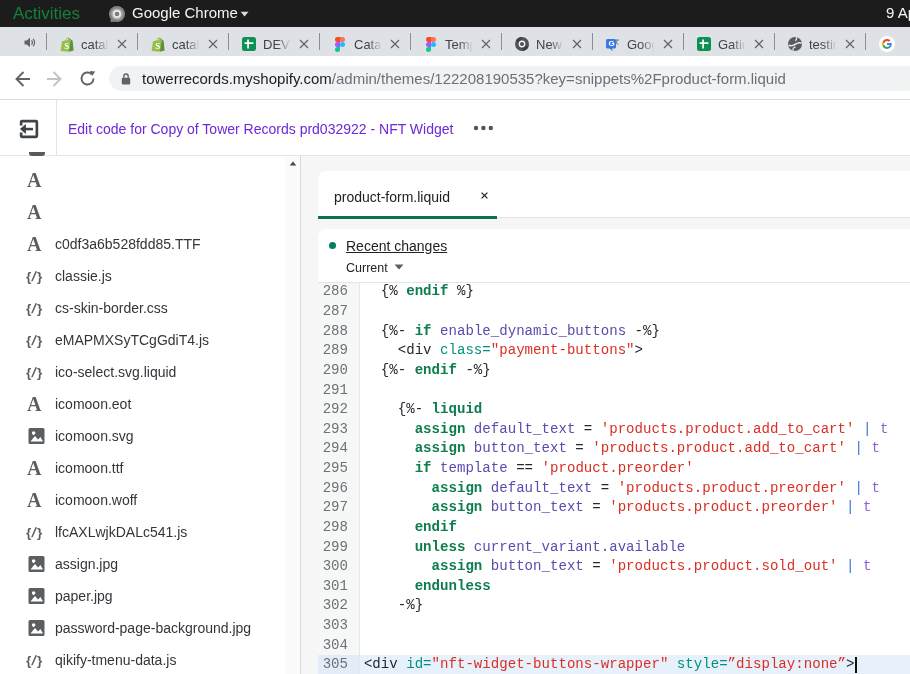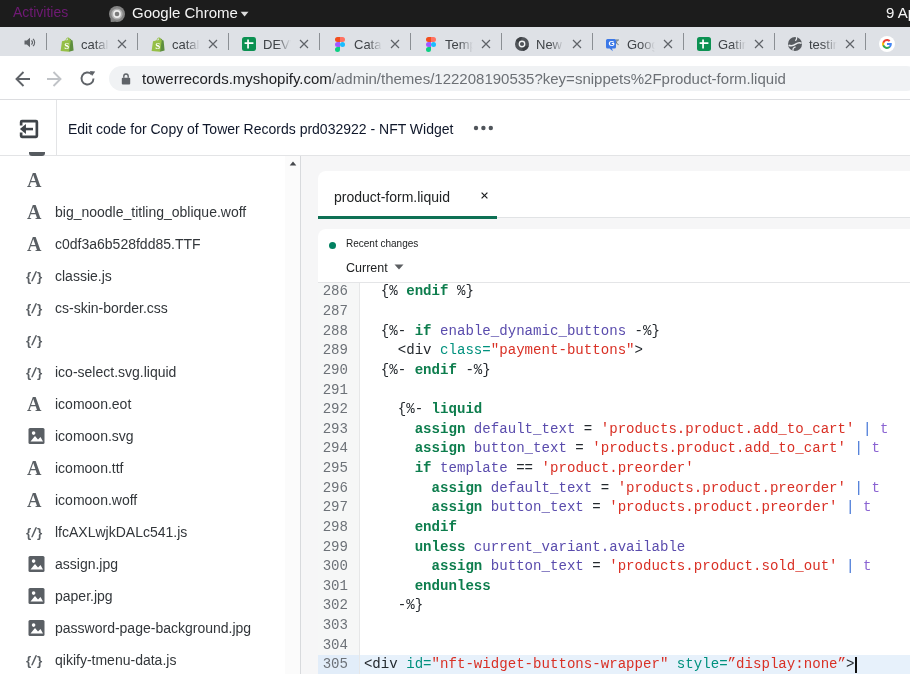--- a/index.html
+++ b/index.html
@@ -20,21 +20,21 @@
 .s{color:#d93025;}
 .v{color:#5a4cad;}
 .at{color:#00917e;}
 .p{color:#3b6fd4;}
 .f{color:#8a63d2;}
 .c{color:#24292e;}
 </style></head>
 <body>
 
 <div class="ab" style="left:0;top:0;width:910px;height:27px;background:#1c1c1c;"></div>
-<div class="ab" style="left:13px;top:4px;color:#701a75;font-size:14px;">Activities</div>
+<div class="ab" style="left:13px;top:4px;color:#15803d;font-size:17px;">Activities</div>
 
 <svg class="ab" style="left:109px;top:6px;" width="16" height="16" viewBox="0 0 16 16">
  <circle cx="8" cy="8" r="8" fill="#848484"></circle>
  <circle cx="8" cy="8" r="5.6" fill="#b0b0b0"></circle>
  <circle cx="8" cy="8" r="3.9" fill="#ececec"></circle>
  <circle cx="8" cy="8" r="2.3" fill="#7a7a7a"></circle>
  <path d="M1.5 12.5 L6 15.7 L1.8 15.9 Z" fill="#848484"></path>
 </svg>
 <div class="ab" style="left:132px;top:3.5px;color:#f5f5f5;font-size:15px;">Google Chrome</div>
 <svg class="ab" style="left:240px;top:10.5px;" width="10" height="7" viewBox="0 0 11 8">
@@ -181,57 +181,57 @@
 <div class="ab" style="left:142px;top:70px;font-size:15px;color:#202124;white-space:nowrap;">towerrecords.myshopify.com<span style="color:#6c7075">/admin/themes/122208190535?key=snippets%2Fproduct-form.liquid</span></div>
 
 <div class="ab" style="left:0;top:100px;width:910px;height:56px;background:#fff;border-bottom:1px solid #e3e4e6;box-sizing:border-box;"></div>
 <div class="ab" style="left:56px;top:100px;width:1px;height:55px;background:#e3e4e6;"></div>
 
 <svg class="ab" style="left:16.5px;top:116.5px;" width="24" height="24" viewBox="0 0 18 18">
  <path d="M3.1 6.4 L3.1 3.7 Q3.1 3.1 3.7 3.1 L14.3 3.1 Q14.9 3.1 14.9 3.7 L14.9 14.3 Q14.9 14.9 14.3 14.9 L3.7 14.9 Q3.1 14.9 3.1 14.3 L3.1 11.6" stroke="#3f4449" stroke-width="2" fill="none"></path>
  <path d="M2.2 9 L6.7 5.2 L6.7 12.8 Z" fill="#3f4449"></path>
  <rect x="6" y="8.1" width="6" height="1.9" fill="#3f4449"></rect>
 </svg>
-<div class="ab" style="left:68px;top:121px;font-size:14px;color:#0f172a;">Edit code for Copy of Tower Records prd032922 - NFT Widget</div>
+<div class="ab" style="left:68px;top:121px;font-size:14px;color:#6d28d9;">Edit code for Copy of Tower Records prd032922 - NFT Widget</div>
 <svg class="ab" style="left:473px;top:125px;" width="21" height="6" viewBox="0 0 21 6">
     <circle cx="3" cy="3" r="2.2" fill="#50555b"></circle>
     <circle cx="10.4" cy="3" r="2.2" fill="#50555b"></circle>
     <circle cx="17.8" cy="3" r="2.2" fill="#50555b"></circle>
   </svg>
 
 <div class="ab" style="left:0;top:156px;width:301px;height:518px;background:#fff;"></div>
 <div class="ab" style="left:300px;top:156px;width:1px;height:518px;background:#d8dadd;"></div>
 
 <div class="ab" style="left:29px;top:152px;width:16px;height:3.5px;background:#565b60;border-radius:0 0 3px 3px;"></div>
 
 <div class="ab" style="left:285px;top:156px;width:15px;height:518px;background:#fbfbfb;"></div>
 <svg class="ab" style="left:289px;top:161px;" width="8" height="5" viewBox="0 0 9 6">
  <path d="M4.5 0.5 L8.5 5.5 L0.5 5.5 Z" fill="#46494d"></path>
 </svg>
 <div class="frow" style="top:164px;">
     <div class="ficon aicon" style="left:27px;">A</div>
   </div>
 <div class="frow" style="top:196px;">
     <div class="ficon aicon" style="left:27px;">A</div>
-    <div class="fname">big_noodle_titling_oblique.woff</div>
   </div>
 <div class="frow" style="top:228px;">
     <div class="ficon aicon" style="left:27px;">A</div>
     <div class="fname">c0df3a6b528fdd85.TTF</div>
   </div>
 <div class="frow" style="top:260px;">
     <div class="ficon cicon" style="left:26px;">{<span style="display:inline-block;transform:skewX(-14deg);">/</span>}</div>
     <div class="fname">classie.js</div>
   </div>
 <div class="frow" style="top:292px;">
     <div class="ficon cicon" style="left:26px;">{<span style="display:inline-block;transform:skewX(-14deg);">/</span>}</div>
     <div class="fname">cs-skin-border.css</div>
   </div>
 <div class="frow" style="top:324px;">
     <div class="ficon cicon" style="left:26px;">{<span style="display:inline-block;transform:skewX(-14deg);">/</span>}</div>
+    <div class="fname">eMAPMXSyTCgGdiT4.js</div>
   </div>
 <div class="frow" style="top:356px;">
     <div class="ficon cicon" style="left:26px;">{<span style="display:inline-block;transform:skewX(-14deg);">/</span>}</div>
     <div class="fname">ico-select.svg.liquid</div>
   </div>
 <div class="frow" style="top:388px;">
     <div class="ficon aicon" style="left:27px;">A</div>
     <div class="fname">icomoon.eot</div>
   </div>
 <div class="frow" style="top:420px;">
@@ -289,21 +289,21 @@
 <div class="ab" style="left:334px;top:189px;font-size:14px;color:#202223;">product-form.liquid</div>
 <svg class="ab" style="left:480.5px;top:192px;" width="7" height="7" viewBox="0 0 7 7">
  <path d="M0.6 0.6 L6.4 6.4 M6.4 0.6 L0.6 6.4" stroke="#1c1e20" stroke-width="1.2" fill="none"></path>
 </svg>
 <div class="ab" style="left:318px;top:215.5px;width:179px;height:3px;background:#0d7054;"></div>
 <div class="ab" style="left:497px;top:217px;width:413px;height:1px;background:#e1e3e5;"></div>
 
 <div class="ab" style="left:318px;top:229px;width:592px;height:445px;background:#fff;border-radius:8px 0 0 0;"></div>
 
 <div class="ab" style="left:329px;top:242px;width:7px;height:7px;border-radius:50%;background:#008060;"></div>
-<div class="ab" style="left:346px;top:238px;font-size:10px;color:#202223;">Recent changes</div>
+<div class="ab" style="left:346px;top:238px;font-size:14px;color:#202223;text-decoration:underline;">Recent changes</div>
 <div class="ab" style="left:346px;top:261px;font-size:12.5px;color:#202223;">Current</div>
 <svg class="ab" style="left:394px;top:264px;" width="10" height="6" viewBox="0 0 10 6">
  <path d="M0.5 0.5 L9.5 0.5 L5 5.5 Z" fill="#5c5f62"></path>
 </svg>
 <div class="ab" style="left:318px;top:282px;width:592px;height:1px;background:#e4e5e7;"></div>
 
 <div class="ab" style="left:318px;top:655.2px;width:592px;height:18.8px;background:#e7f1fb;"></div>
 <div class="ab" style="left:318px;top:283px;width:40.5px;height:391px;background:#f6f7f7;"></div>
 <div class="ab" style="left:318px;top:655.2px;width:40.5px;height:18.8px;background:#e2edf9;"></div>
 <div class="ab" style="left:358.5px;top:283px;width:1px;height:391px;background:#e6e7e8;"></div>

